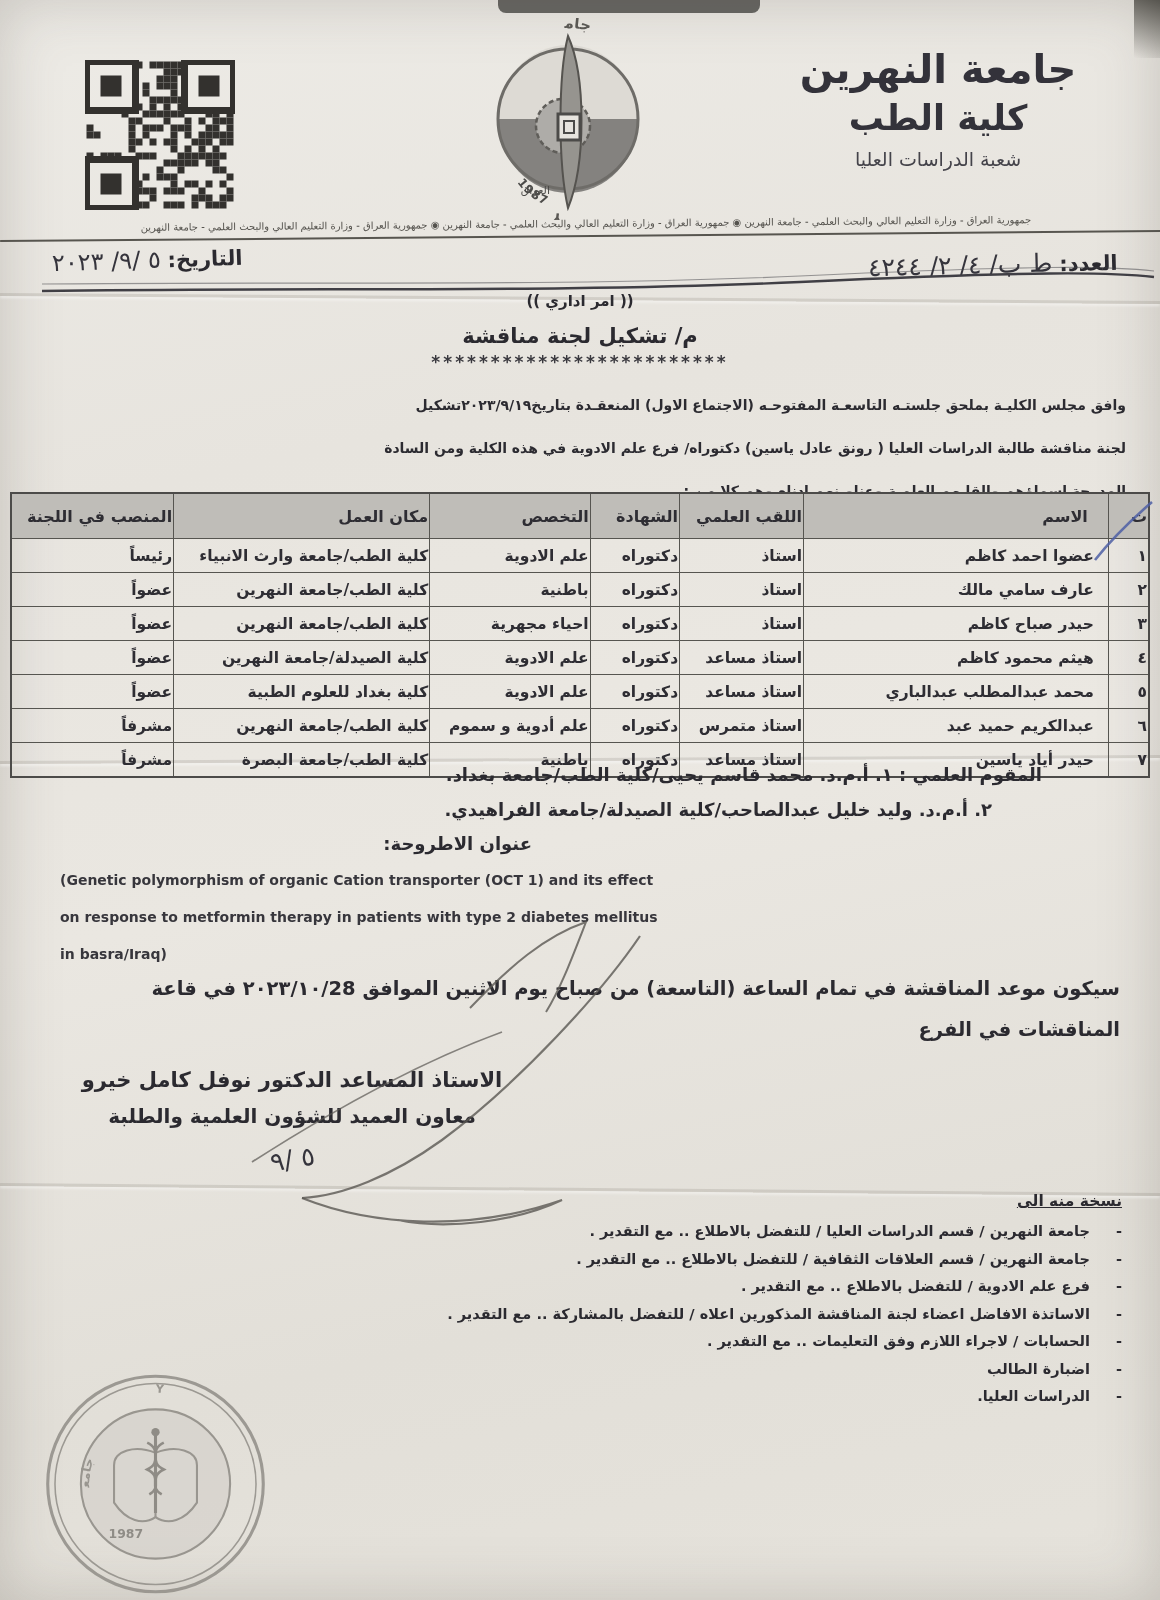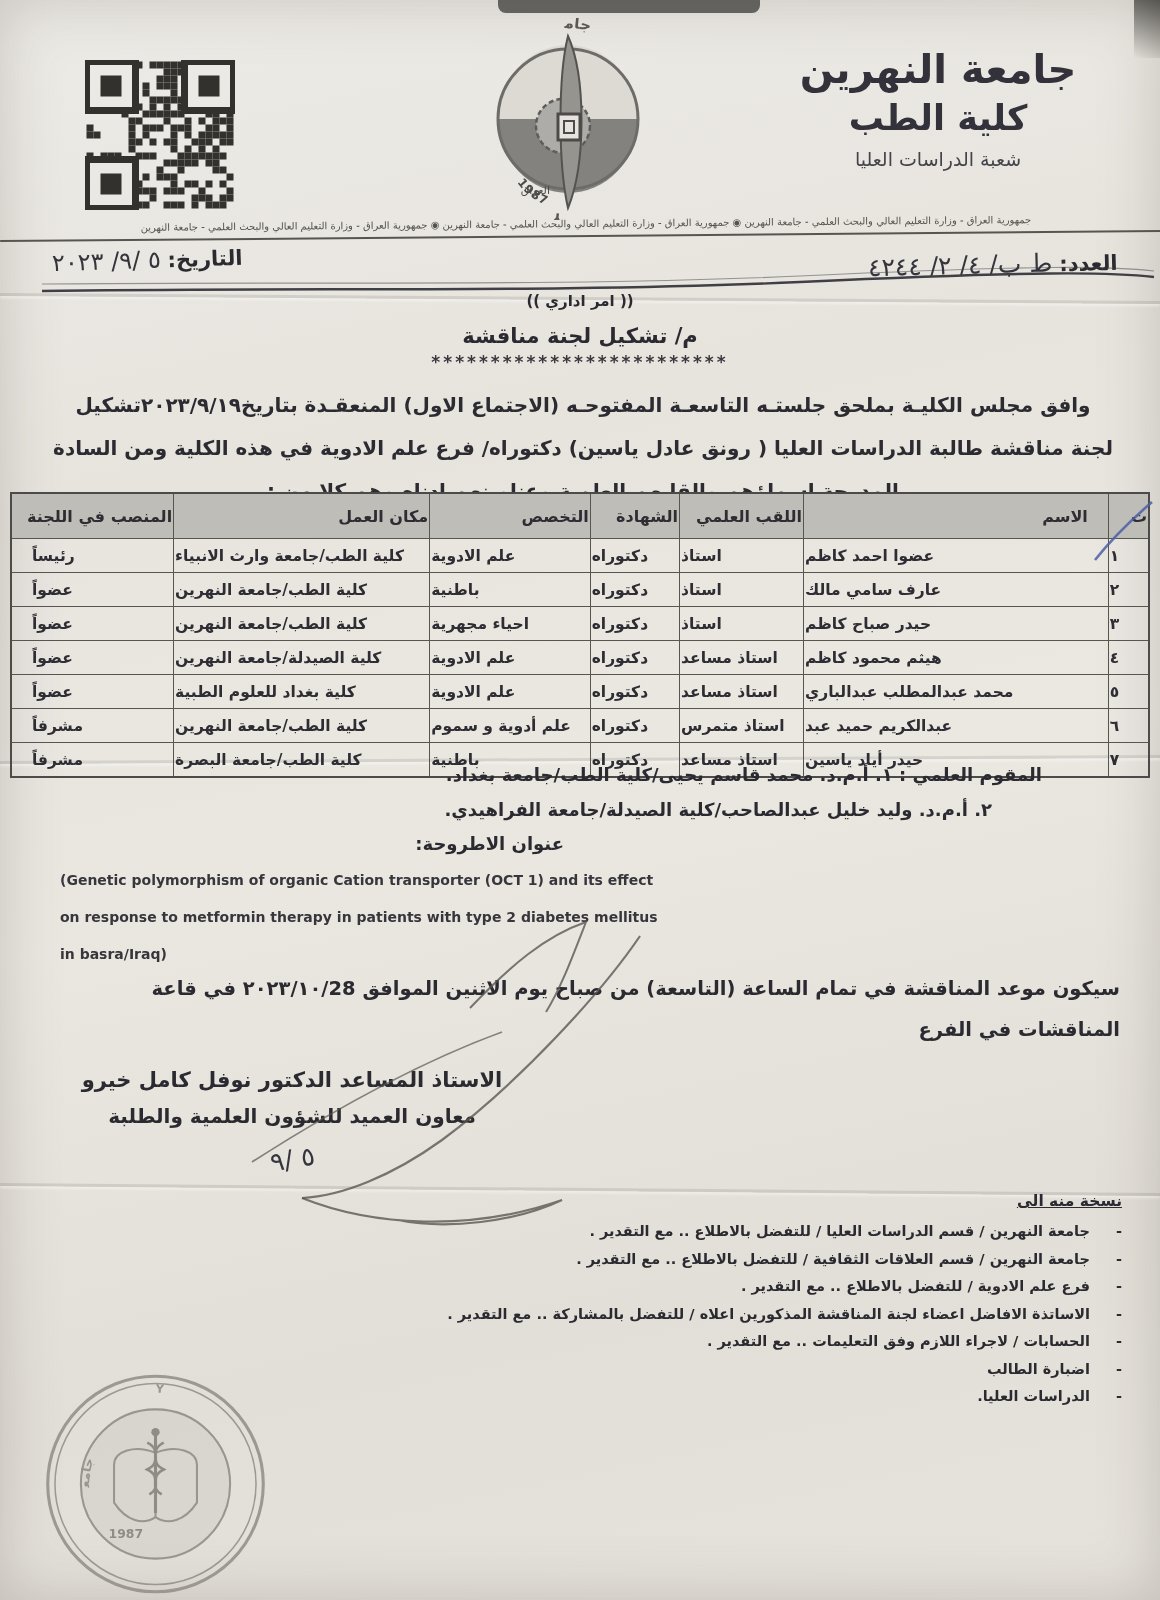--- a/index.html
+++ b/index.html
@@ -26,34 +26,34 @@
   .handwrite{font-weight:400;color:#35343c;letter-spacing:2px;}
   .meta-number{right:42px;top:250px;font-size:22px;transform:rotate(-1.5deg);}
   .meta-number .handwrite{font-size:25px;}
   .meta-date{left:52px;top:246px;font-size:21px;transform:rotate(-2deg);}
   .meta-date .handwrite{font-size:24px;}
   
   .order-type{left:0;top:292px;width:100%;text-align:center;font-size:15px;font-weight:bold;}
   .subject-line{left:0;top:324px;width:100%;text-align:center;font-size:21px;font-weight:bold;}
   .stars{left:0;top:352px;width:100%;text-align:center;font-size:17px;font-weight:bold;letter-spacing:3px;color:#3a393f;}
   
-  .para{right:34px;left:40px;top:384px;font-size:20px;font-weight:bold;line-height:43px;text-align:center;color:#2c2b31;}
+  .para{right:34px;left:40px;top:384px;font-size:14px;font-weight:bold;line-height:43px;text-align:right;color:#2c2b31;}
   
   table.committee{position:absolute;right:10px;top:492px;width:1140px;border-collapse:collapse;border:2px solid #4c4b49;}
   table.committee th,table.committee td{border:1.6px solid #565550;font-weight:bold;color:#2e2d33;}
   table.committee th{background:#bfbdb8;font-size:16px;height:42px;text-align:right;}
-  table.committee td{font-size:15.5px;height:31px;text-align:left;background:rgba(255,255,255,.06);}
+  table.committee td{font-size:15.5px;height:31px;text-align:right;background:rgba(255,255,255,.06);}
   th.h-name{text-align:right;padding-right:20px;}
   th.h-work{text-align:center;}
   td.col-name{text-align:right;padding-right:14px;}
   td.col-role{text-align:left;padding-left:20px;}
   
   .eval1{right:118px;top:764px;font-size:18px;font-weight:bold;}
   .eval2{right:168px;top:799px;font-size:18px;font-weight:bold;}
-  .thesis-label{right:596px;top:833px;font-size:18px;font-weight:bold;}
+  .thesis-label{right:628px;top:833px;font-size:18px;font-weight:bold;}
   .entitle{left:60px;top:862px;width:1040px;direction:ltr;text-align:left;font-size:14px;font-weight:bold;line-height:37px;color:#37363c;}
   
   .sched1{right:40px;top:977px;font-size:19.5px;font-weight:bold;}
   .sched2{right:40px;top:1018px;font-size:19.5px;font-weight:bold;}
   
   .sig{left:52px;top:1068px;width:480px;text-align:center;}
   .sig .nm{font-size:21px;font-weight:bold;}
   .sig .tl{font-size:20px;font-weight:bold;margin-top:12px;}
   .sig .hd{margin-top:16px;font-size:26px;transform:rotate(-9deg);display:inline-block;}
   

